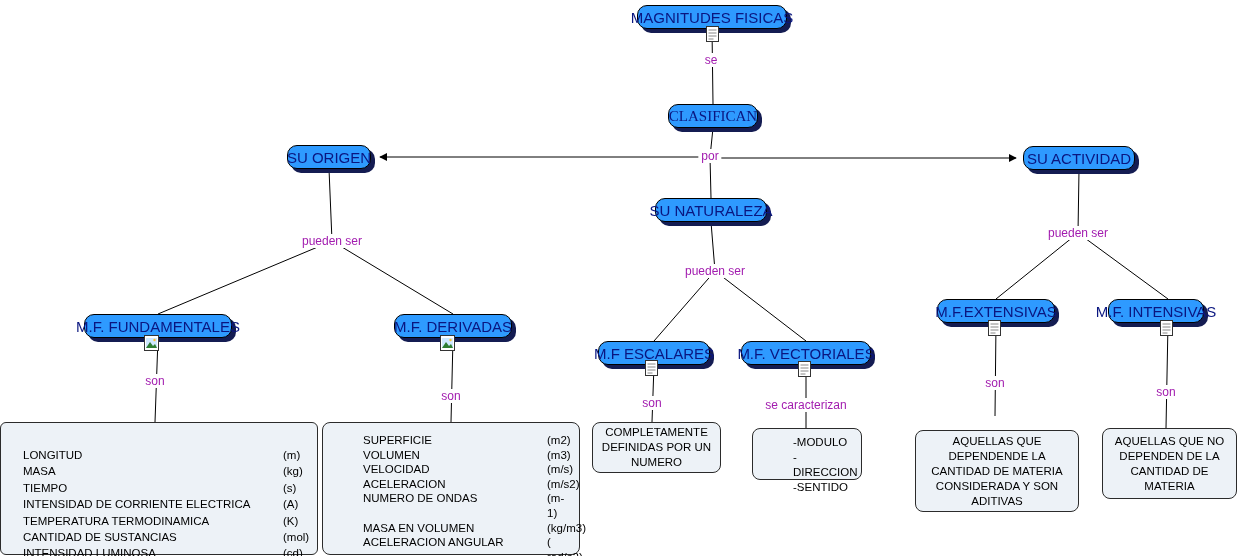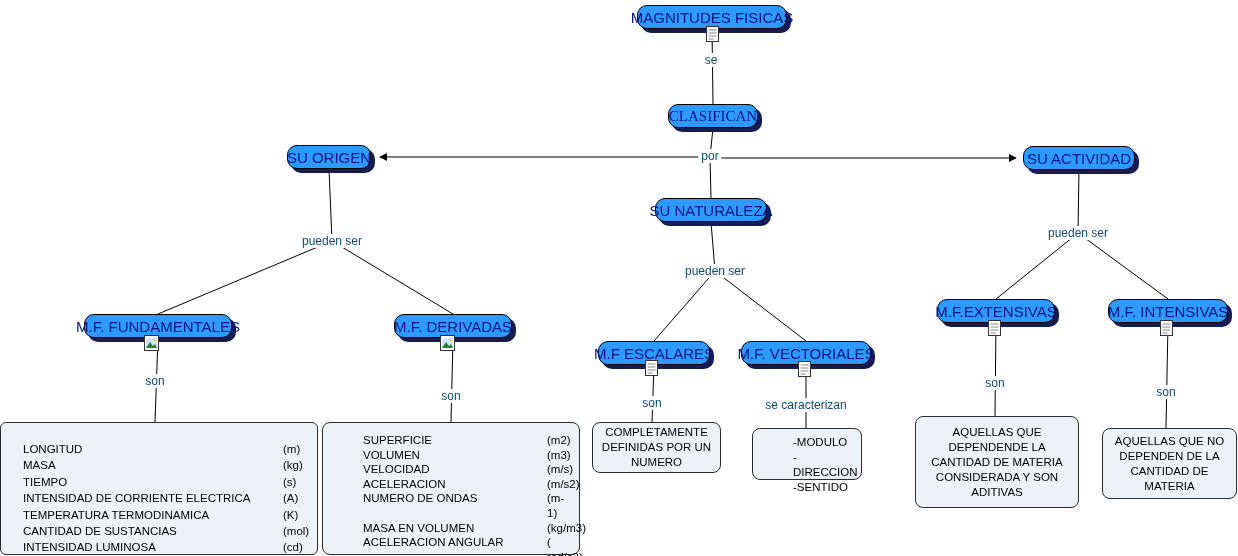--- a/index.html
+++ b/index.html
@@ -16,38 +16,38 @@
     border:1.5px solid #000; border-radius:10px;
     box-shadow:4px 4px 0 var(--node-shadow,#141c52);
     color:var(--node-text,#0a1680);
     font-size:15px; white-space:nowrap; cursor:pointer;
     z-index:3;
   }
 
   .link-label {
     position:absolute; transform:translate(-50%,-50%);
     background:var(--canvas-bg,#ffffff); padding:0 3px;
-    font-size:12px; color:#0c4a6e; white-space:nowrap; z-index:2;
+    font-size:12px; color:#a21caf; white-space:nowrap; z-index:2;
   }
 
   .panel {
     position:absolute; background:var(--panel-fill,#edf2f7);
     border:1px solid #2b2b2b; border-radius:8px;
     font-size:11.5px; color:#000; z-index:3;
   }
   .panel.center { display:flex; align-items:center; justify-content:center; text-align:center; line-height:15px; padding:4px 6px; }
 
-  .panel-fund { left:0; top:422px; width:318px; height:133px; border-radius:6px; padding:18px 6px 6px 22px; }
+  .panel-fund { left:0; top:422px; width:318px; height:133px; border-radius:6px; padding:24px 6px 6px 22px; }
   .panel-fund .row { display:grid; grid-template-columns:260px 1fr; line-height:16.4px; }
   .panel-deriv { left:322px; top:422px; width:258px; height:133px; padding:10px 6px 6px 40px; }
   .panel-deriv .row { display:grid; grid-template-columns:144px 1fr; line-height:14.6px;gap:40px; }
 
   .panel-escal { left:592px; top:422px; width:129px; height:51px; }
   .panel-vect  { left:752px; top:428px; width:110px; height:52px; padding:6px 4px 4px 40px; line-height:15px; }
-  .panel-ext   { left:915px; top:416px; width:164px; height:92px; }
+  .panel-ext   { left:915px; top:430px; width:164px; height:82px; }
   .panel-int   { left:1102px; top:428px; width:135px; height:71px; }
 
   .icon { position:absolute; z-index:4; line-height:0; cursor:pointer; }
 </style>
 </head>
 <body>
 
 <div class="canvas">
 
   <svg id="wires" xmlns="http://www.w3.org/2000/svg">
@@ -81,21 +81,21 @@
   <div class="node" style="left:637px; top:5px; width:150px;">MAGNITUDES FISICAS</div>
   <div class="node" style="left:668px; top:104px; width:90px;font-family:Liberation Serif, serif;">CLASIFICAN</div>
   <div class="node" style="left:287px; top:145px; width:84px;">SU ORIGEN</div>
   <div class="node" style="left:655px; top:198px; width:112px;">SU NATURALEZA</div>
   <div class="node" style="left:1023px; top:146px; width:112px;">SU ACTIVIDAD</div>
   <div class="node" style="left:84px; top:314px; width:148px;">M.F. FUNDAMENTALES</div>
   <div class="node" style="left:394px; top:314px; width:118px;">M.F. DERIVADAS</div>
   <div class="node" style="left:598px; top:341px; width:112px;">M.F ESCALARES</div>
   <div class="node" style="left:741px; top:341px; width:130px;">M.F. VECTORIALES</div>
   <div class="node" style="left:937px; top:299px; width:118px;text-align:center;">M.F.EXTENSIVAS</div>
-  <div class="node" style="left:1108px; top:299px; width:120px;">M.F. INTENSIVAS</div>
+  <div class="node" style="left:1108px; top:299px; width:96px;">M.F. INTENSIVAS</div>
 
   <div class="link-label" style="left:711px; top:60px;">se</div>
   <div class="link-label" style="left:710px; top:156px;">por</div>
   <div class="link-label" style="left:332px; top:241px;">pueden ser</div>
   <div class="link-label" style="left:715px; top:271px;">pueden ser</div>
   <div class="link-label" style="left:1078px; top:233px;">pueden ser</div>
   <div class="link-label" style="left:155px; top:381px;">son</div>
   <div class="link-label" style="left:451px; top:396px;">son</div>
   <div class="link-label" style="left:652px; top:403px;">son</div>
   <div class="link-label" style="left:806px; top:405px;text-align:center;">se caracterizan</div>

